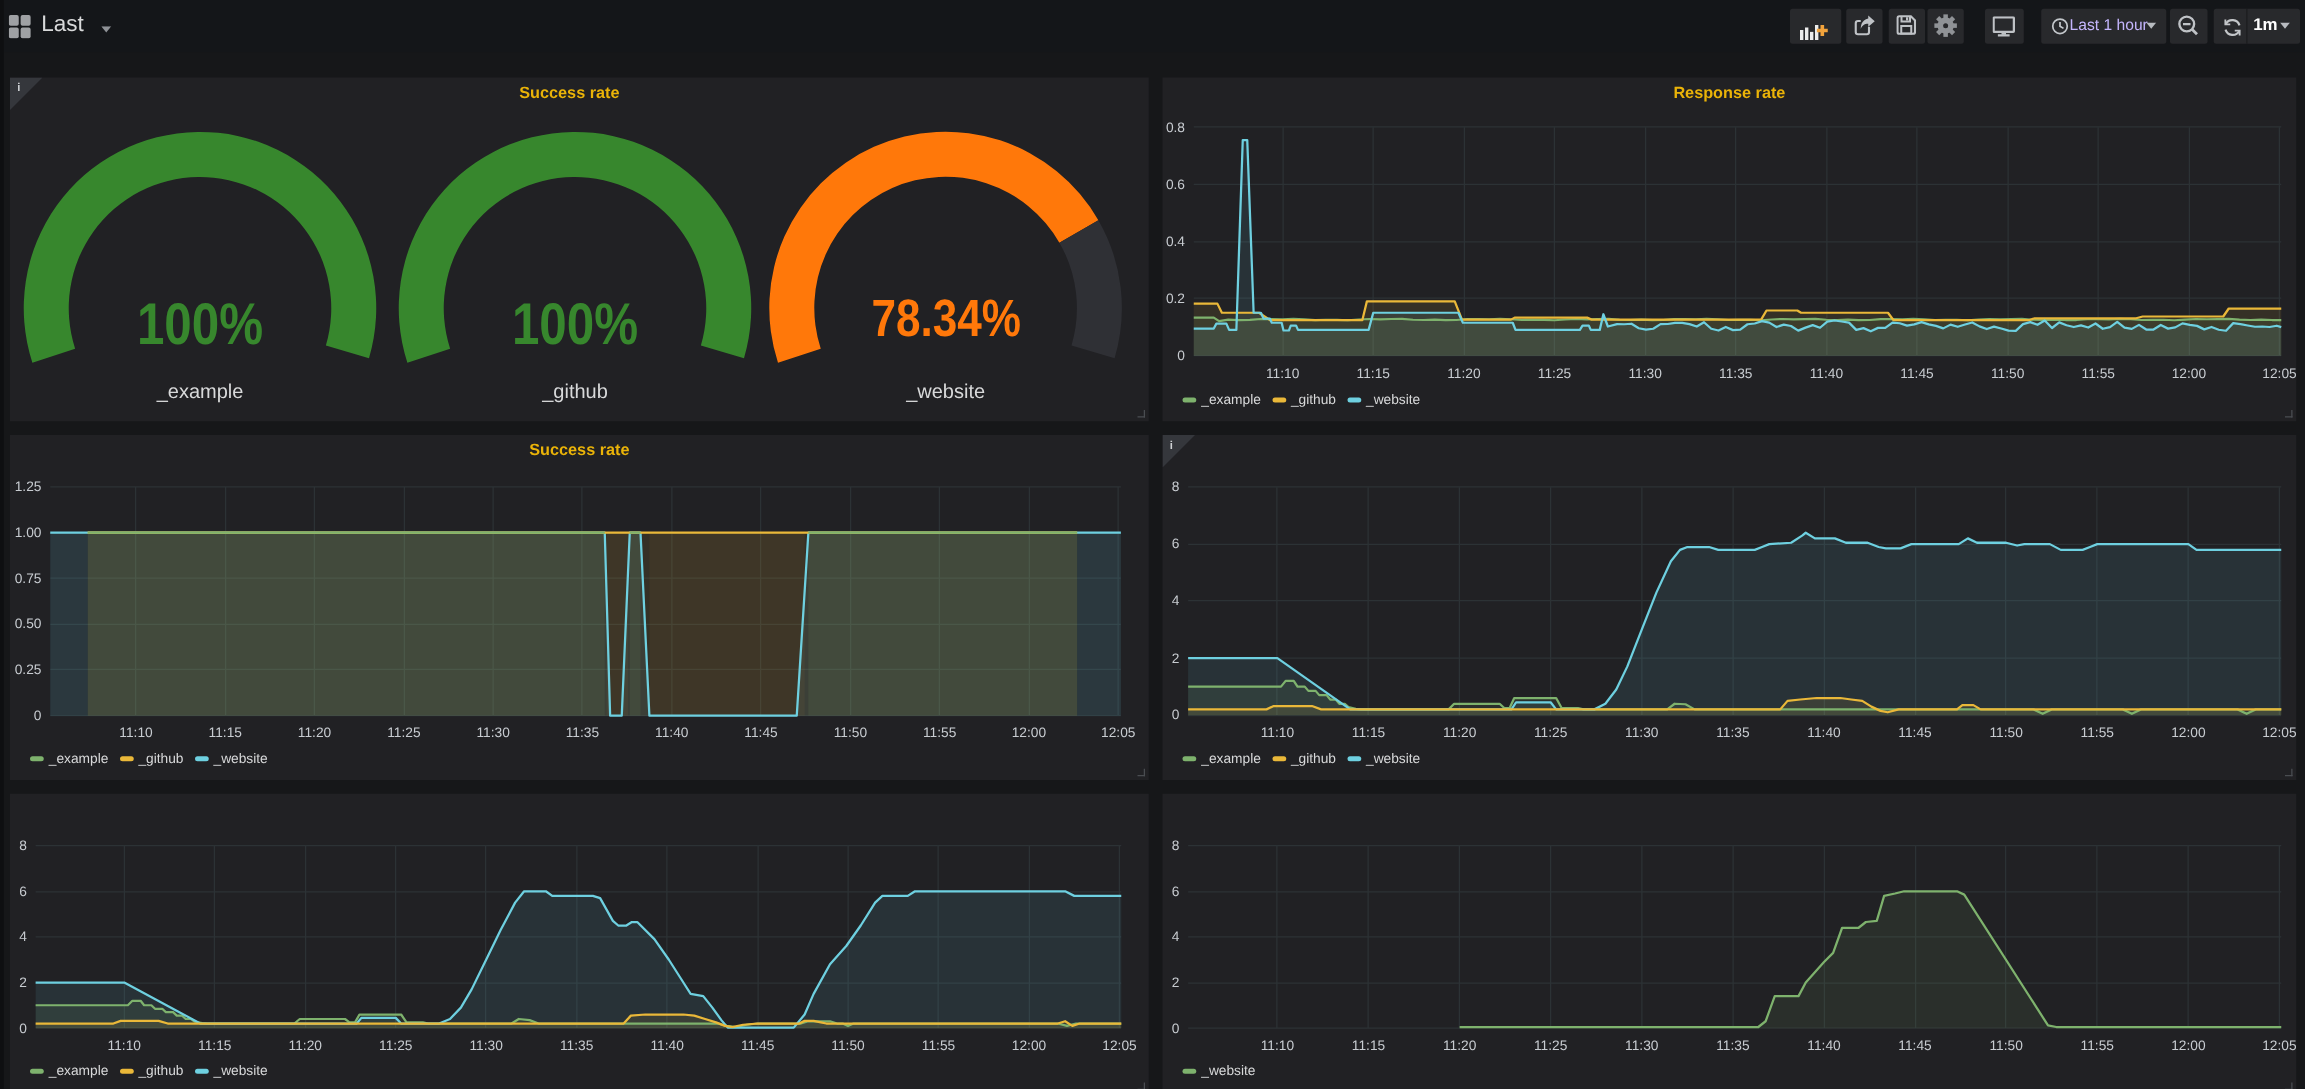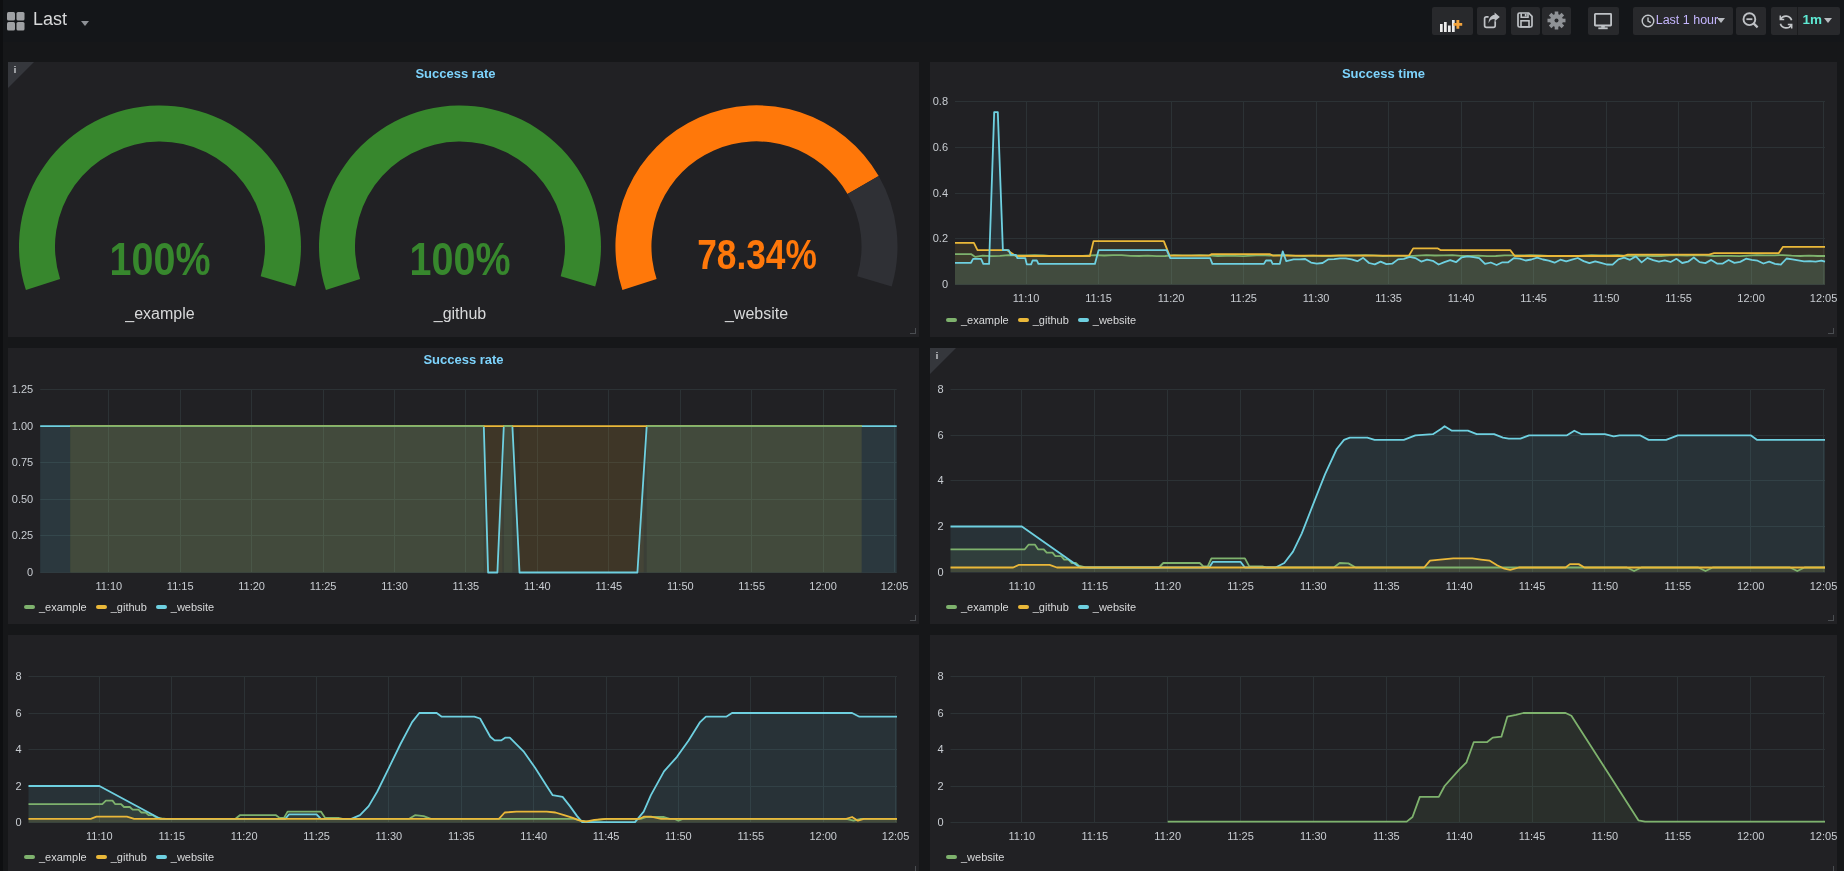--- a/index.html
+++ b/index.html
@@ -1,20 +1,20 @@
 <!DOCTYPE html>
 <html><head><meta charset="utf-8"><style>
 * { margin:0; padding:0; box-sizing:border-box; }
 html,body { width:1844px; height:871px; background:#161719; overflow:hidden;
   font-family:"Liberation Sans", sans-serif; }
 #nav { position:absolute; left:0; top:0; width:1844px; height:42px; background:#141619; }
 .nbtn { position:absolute; top:7px; height:27.5px; background:#28292c; border-radius:2px; }
 .panel { position:absolute; background:#212124; }
 .ptitle { position:absolute; left:0; right:0; top:4px; text-align:center; font-size:13px;
-  font-weight:bold; color:#7dd3fc; }
+  font-weight:bold; color:#eab308; }
 .ax { font-size:11px; fill:#c8ccd1; font-family:"Liberation Sans",sans-serif; }
 .legend { position:absolute; display:flex; align-items:center; }
 .li { display:flex; align-items:center; margin-right:9px; }
 .lc { display:inline-block; width:11px; height:4px; border-radius:2px; margin-right:4px; }
 .ln { font-size:11px; color:#d8d9da; }
 .gval { position:absolute; width:320px; text-align:center; font-weight:bold; transform:scaleX(0.84); }
 .glab { position:absolute; width:320px; text-align:center; font-size:16px; color:#d8d9da; }
 .rsz { position:absolute; right:3px; bottom:3px; width:6px; height:6px;
   border-right:1.5px solid #4a4d51; border-bottom:1.5px solid #4a4d51; }
 .info { position:absolute; left:0; top:0; }
@@ -82,21 +82,21 @@
 <line x1="4.4" y1="7.2" x2="10.4" y2="7.2" stroke="#bfc2c6" stroke-width="1.8"></line>
 <line x1="11.6" y1="11.4" x2="15.6" y2="15.4" stroke="#bfc2c6" stroke-width="2.2"></line>
       </svg></div>
     <div class="nbtn" style="left:1770.5px;width:69px">
       <svg width="16" height="16" style="position:absolute;left:7px;top:6.5px" fill="none" stroke="#c3c6c9" stroke-width="1.7">
 <path d="M13.6 6.3 A 6 6 0 0 0 2.6 5.2"></path>
         <path d="M2.3 1.6 V5.5 H6.2" stroke-width="1.5"></path>
 <path d="M2.4 9.7 A 6 6 0 0 0 13.4 10.8"></path>
         <path d="M13.7 14.4 V10.5 H9.8" stroke-width="1.5"></path>
       </svg>
-      <span style="position:absolute;left:32px;top:5px;font-size:13.5px;font-weight:bold;color:#5eead4">1m</span>
+      <span style="position:absolute;left:32px;top:5px;font-size:13.5px;font-weight:bold;color:#ffffff">1m</span>
       <svg style="position:absolute;left:53px;top:11px" width="9" height="6">
         <polygon points="0,0 8,0 4,5" fill="#b8bbc0"></polygon>
       </svg>
       <div style="position:absolute;left:26px;top:0;width:1px;height:27.5px;background:#1b1c1e"></div>
     </div>
   </div>
 <div class="panel" style="left:8px;top:62px;width:911px;height:275px">
     <svg class="info" width="26" height="26">
       <polygon points="0,0 26,0 0,26" fill="#35373c"></polygon>
       <text x="7" y="11" text-anchor="middle" font-size="9" font-weight="bold" fill="#cfd2d5" font-family="Liberation Sans,sans-serif">i</text>
@@ -110,21 +110,21 @@
     </svg>
     <div class="gval" style="left:-8px;top:169.0px;color:#37872D;font-size:47px">100%</div>
     <div class="glab" style="left:-8px;top:242.5px">_example</div>
     <div class="gval" style="left:292px;top:169.0px;color:#37872D;font-size:47px">100%</div>
     <div class="glab" style="left:292px;top:242.5px">_github</div>
     <div class="gval" style="left:588.5px;top:169.0px;color:#FF780A;font-size:42px">78.34%</div>
     <div class="glab" style="left:588.5px;top:242.5px">_website</div>
     <div class="rsz"></div>
   </div>
 <div class="panel" style="left:930px;top:62px;width:907px;height:275px">
-    <div class="ptitle" style="transform:translateX(0px)">Success time</div>
+    <div class="ptitle" style="transform:translateX(0px)">Response rate</div>
     <svg width="907" height="275" style="position:absolute;left:0;top:0">
       <line x1="25" y1="222.5" x2="895" y2="222.5" stroke="#2c3235" stroke-width="1"></line>
       <line x1="25" y1="176.5" x2="895" y2="176.5" stroke="#2c3235" stroke-width="1"></line>
       <line x1="25" y1="131.5" x2="895" y2="131.5" stroke="#2c3235" stroke-width="1"></line>
       <line x1="25" y1="85.5" x2="895" y2="85.5" stroke="#2c3235" stroke-width="1"></line>
       <line x1="25" y1="39.5" x2="895" y2="39.5" stroke="#2c3235" stroke-width="1"></line>
       <line x1="96.5" y1="39.8" x2="96.5" y2="222.5" stroke="#2c3235" stroke-width="1"></line>
       <line x1="168.5" y1="39.8" x2="168.5" y2="222.5" stroke="#2c3235" stroke-width="1"></line>
       <line x1="241.5" y1="39.8" x2="241.5" y2="222.5" stroke="#2c3235" stroke-width="1"></line>
       <line x1="313.5" y1="39.8" x2="313.5" y2="222.5" stroke="#2c3235" stroke-width="1"></line>

